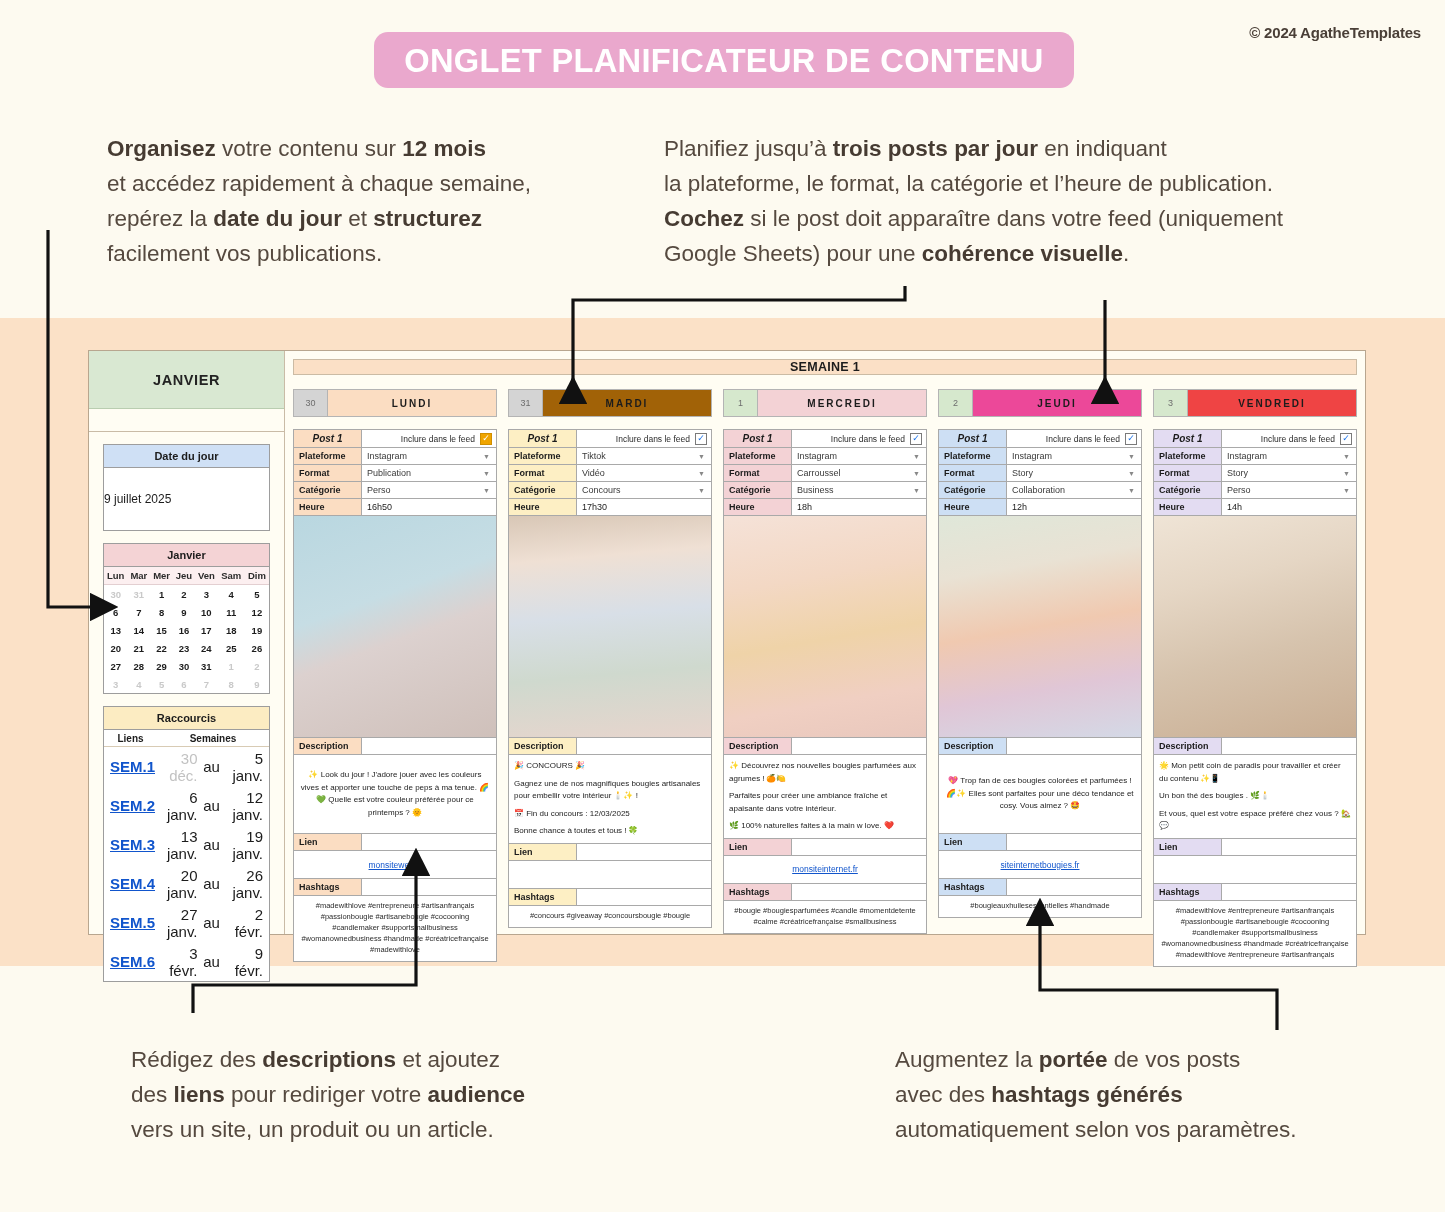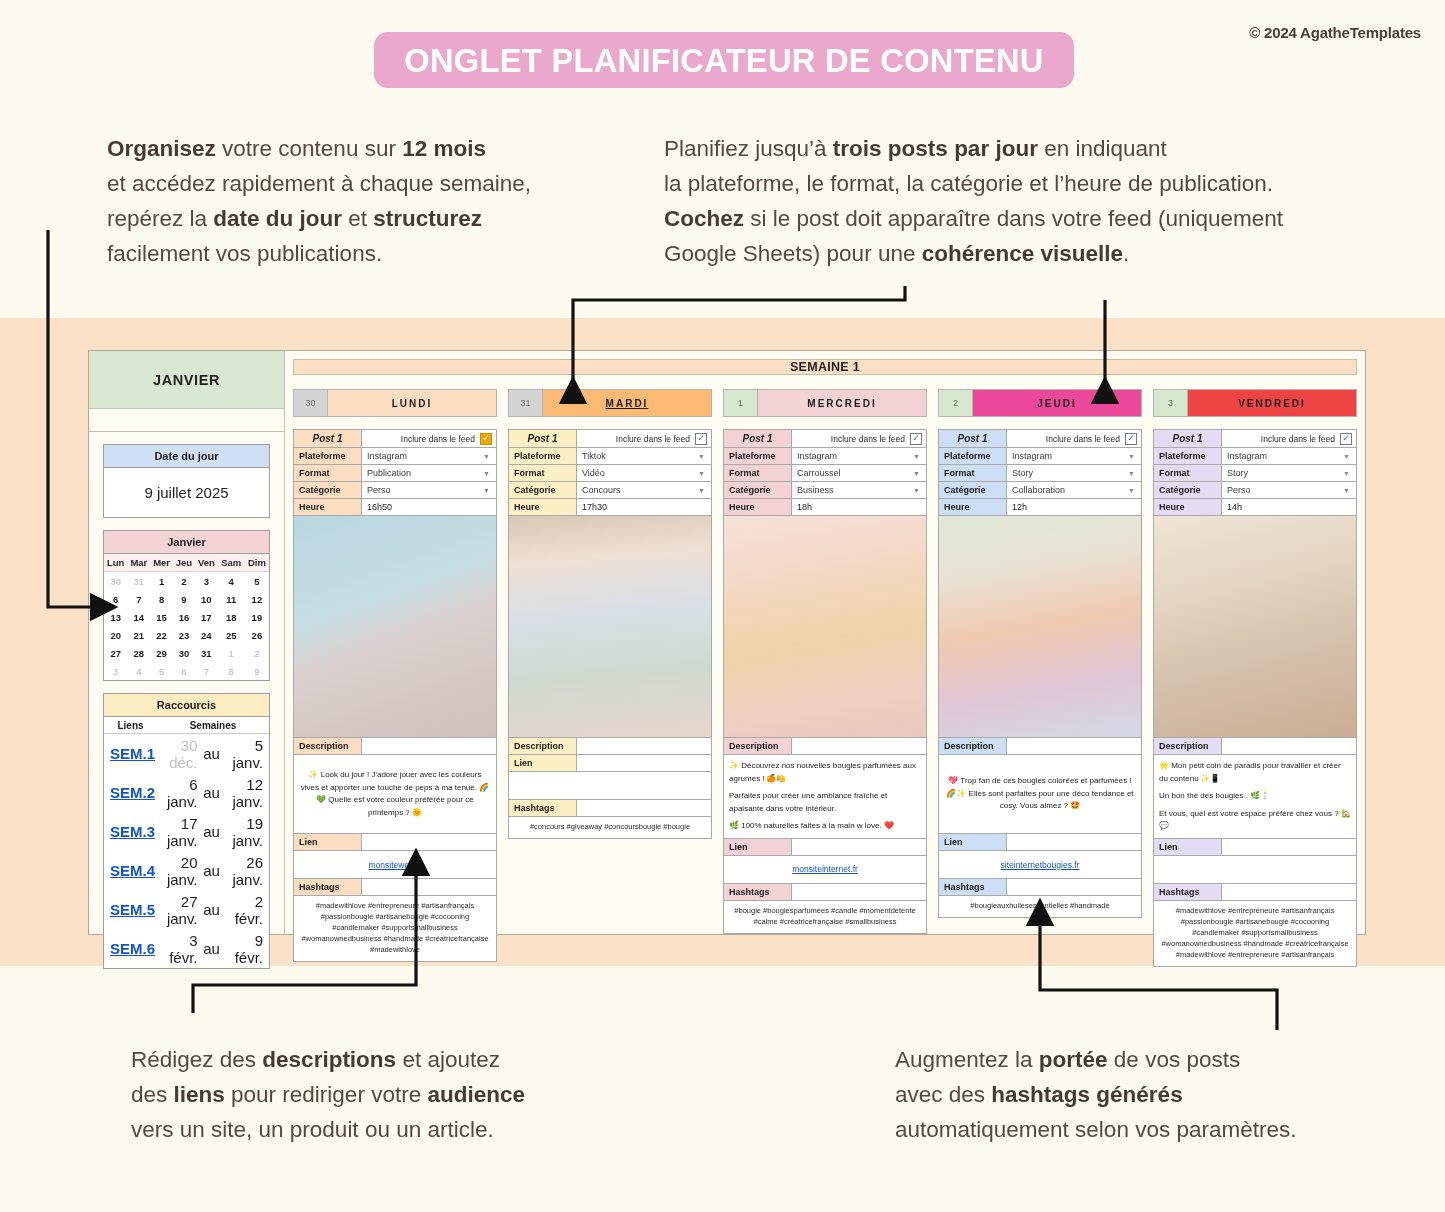--- a/index.html
+++ b/index.html
@@ -57,21 +57,21 @@
   .sidebar-gap { height:23px; border-bottom:1px solid #c9bba6; background:#fffdf3;}
 
   .box { margin:12px 14px 0 14px; border:1px solid #9d9d9d; background:#fff; }
   .box .bhead {
     text-align:center; font-size:11px; font-weight:bold; color:#1c1c1c;
     padding:5px 0; border-bottom:1px solid #9d9d9d;
   }
   .bhead.blue { background:#cfe0f5; }
   .bhead.pink { background:#f4d3d5; }
   .bhead.yellow { background:#fcecc2; }
-  .box .bval { text-align:center; font-size:15px; color:#1c1c1c; padding:16px 0; }
+  .box .bval { font-size:12px; color:#1c1c1c; padding:24px 0; }
 
   table.cal { width:100%; border-collapse:collapse; }
   table.cal th {
     font-size:9.5px; font-weight:bold; color:#2b2b2b; padding:3px 0;
     background:#fceff0; border-bottom:1px solid #e3cfd1;
   }
   table.cal td {
     font-size:9.5px; font-weight:bold; text-align:center; color:#1c1c1c; padding:3.5px 0;
   }
   table.cal td.dim { color:#c9c9c9; }
@@ -275,21 +275,21 @@
               <td class="d2">5 janv.</td>
             </tr>
             <tr>
               <td class="lnk">SEM.2</td>
               <td class="d">6 janv.</td>
               <td class="au">au</td>
               <td class="d2">12 janv.</td>
             </tr>
             <tr>
               <td class="lnk">SEM.3</td>
-              <td class="d">17 janv.</td>
+              <td class="d">13 janv.</td>
               <td class="au">au</td>
               <td class="d2">19 janv.</td>
             </tr>
             <tr>
               <td class="lnk">SEM.4</td>
               <td class="d">20 janv.</td>
               <td class="au">au</td>
               <td class="d2">26 janv.</td>
             </tr>
             <tr>
@@ -359,21 +359,21 @@
             <div class="secrow">
               <div class="seclabel" style="background:#fbddc2">Hashtags</div>
               <div class="secblank"></div>
             </div>
             <div class="tags">#madewithlove #entrepreneure #artisanfrançais #passionbougie #artisanebougie #cocooning #candlemaker #supportsmallbusiness #womanownedbusiness #handmade #créatricefrançaise #madewithlove</div>
           </div>
         </div>
         <div class="daycol">
           <div class="dayhead">
             <div class="daynum" style="background: rgb(212, 212, 212);">31</div>
-            <div class="dayname" style="background: #fdba74; text-decoration: underline;">MARDI</div>
+            <div class="dayname" style="background: #a16207;">MARDI</div>
           </div>
           <div class="card">
             <div class="feedrow">
               <div class="lbl italic" style="background:#fdefc4">Post 1</div>
               <div class="feedtxt">Inclure dans le feed</div>
               <div class="chk b">✓</div>
             </div>
             <div class="row">
               <div class="lbl" style="background:#fdefc4">Plateforme</div>
               <div class="val"><span>Tiktok</span><span class="caret">▼</span></div>
@@ -387,20 +387,28 @@
               <div class="val"><span>Concours</span><span class="caret">▼</span></div>
             </div>
             <div class="row">
               <div class="lbl" style="background:#fdefc4">Heure</div>
               <div class="val center">17h30</div>
             </div>
             <div class="photo" style="background: linear-gradient(175deg, rgb(216, 199, 182) 0%, rgb(239, 224, 212) 20%, rgb(216, 223, 231) 45%, rgb(207, 217, 206) 70%, rgb(231, 213, 205) 100%);"></div>
             <div class="secrow">
               <div class="seclabel" style="background:#fdefc4">Description</div>
               <div class="secblank"></div>
+            </div>
+            <div class="secrow" style="display: block;">
+              <div class="desc">
+                <p>🎉 CONCOURS 🎉</p>
+                <p>Gagnez une de nos magnifiques bougies artisanales pour embellir votre intérieur 🕯️✨ !</p>
+                <p>📅 Fin du concours : 12/03/2025</p>
+                <p>Bonne chance à toutes et tous ! 🍀</p>
+              </div>
             </div>
             <div class="secrow">
               <div class="seclabel" style="background:#fdefc4">Lien</div>
               <div class="secblank"></div>
             </div>
             <div class="linkrow"></div>
             <div class="secrow">
               <div class="seclabel" style="background:#fdefc4">Hashtags</div>
               <div class="secblank"></div>
             </div>

